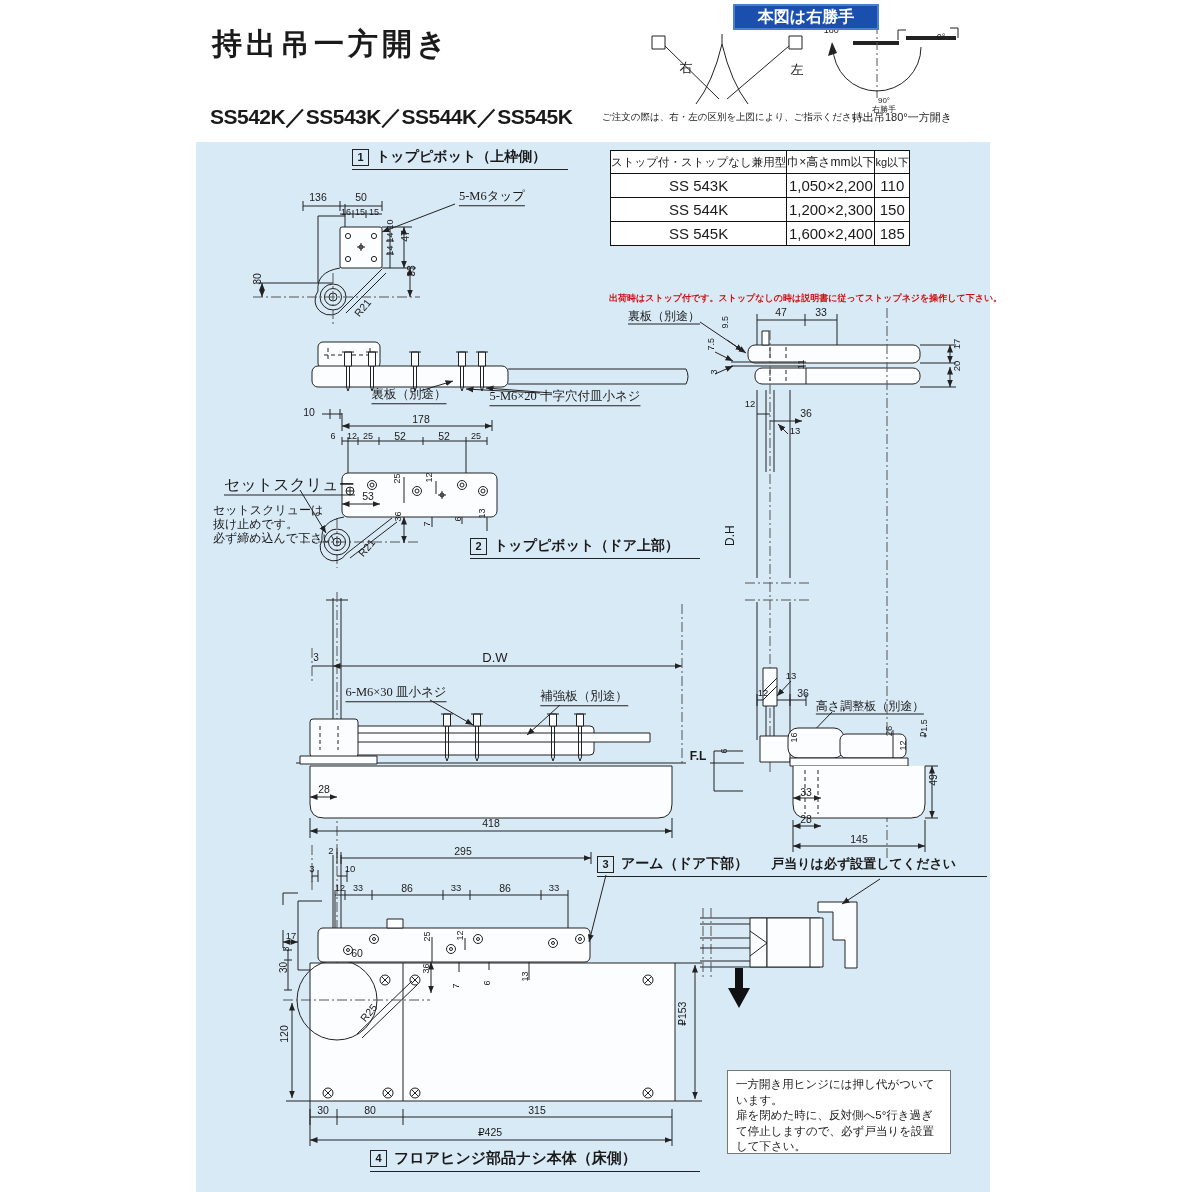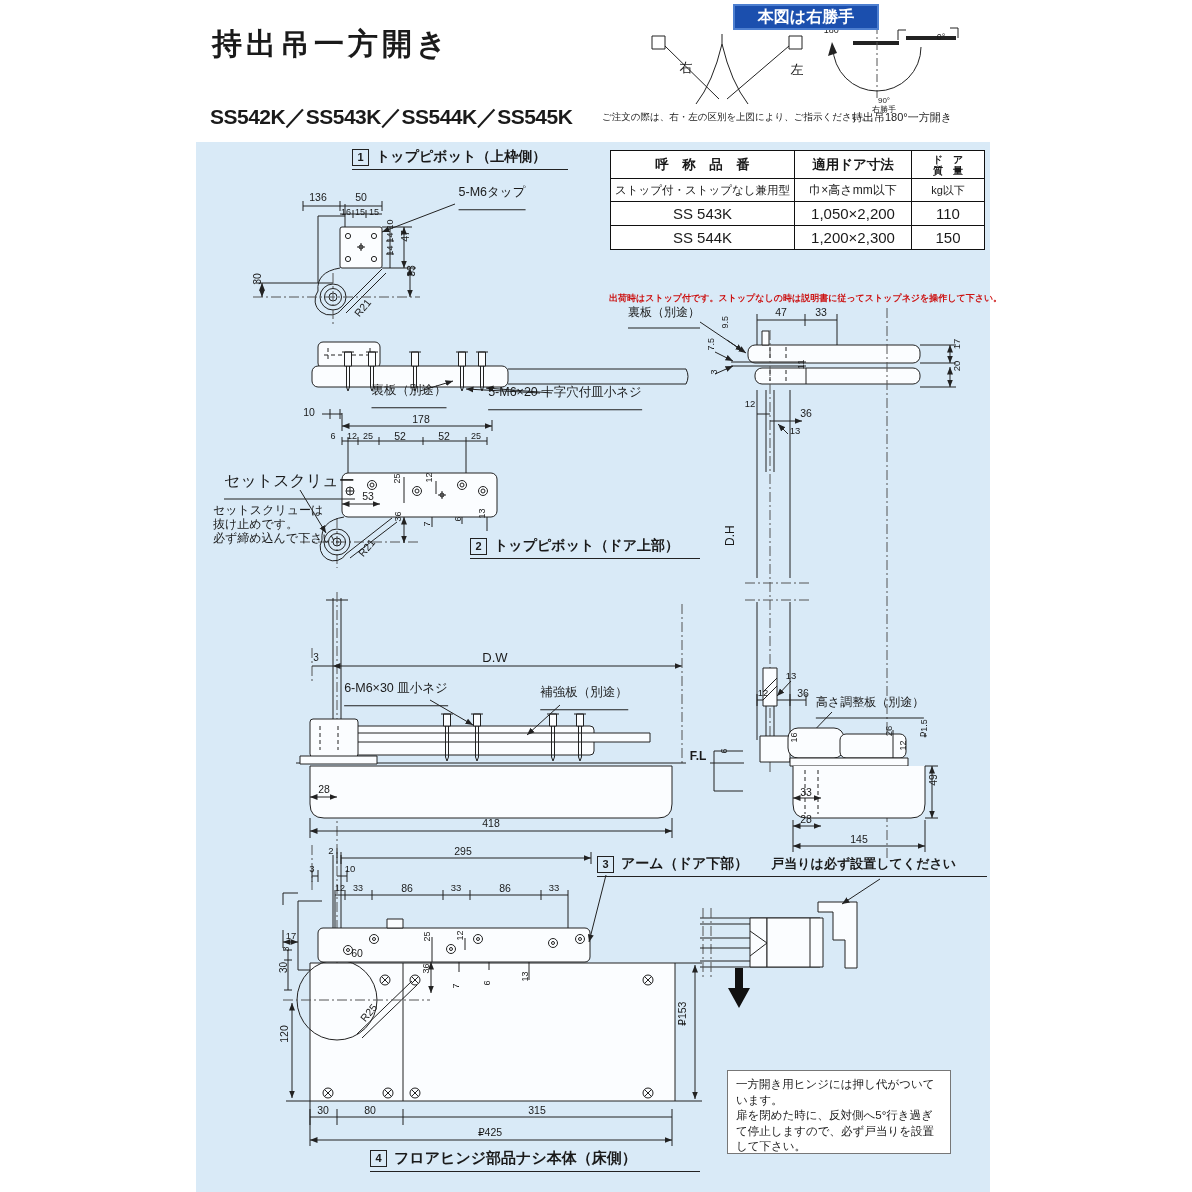--- a/index.html
+++ b/index.html
@@ -5,21 +5,21 @@
   :root{ --panel:#d9eaf7; --badge:#1b4fae; --red:#cc1111; --line:#222; }
   html,body{margin:0;padding:0;}
   body{
     width:1192px;height:1192px;position:relative;background:#fff;overflow:hidden;
     font-family:"Liberation Sans","DejaVu Sans",sans-serif;color:#1a1a1a;
   }
   .panel{position:absolute;left:196px;top:142px;width:794px;height:1050px;background:var(--panel);z-index:0;}
   svg.lw{position:absolute;left:0;top:0;z-index:1;}
   svg.lw *{vector-effect:non-scaling-stroke;}
   .lbl{position:absolute;z-index:3;white-space:nowrap;line-height:1;transform-origin:0 0;}
-  .u{border-bottom:1.2px solid #222;padding-bottom:10px;}
+  .u{border-bottom:1.2px solid #222;padding-bottom:2px;font-family:Liberation Serif, serif;}
   .b{font-weight:bold;}
   .red{color:var(--red);font-weight:bold;}
   .ti{letter-spacing:4px;}
   .md{letter-spacing:-0.5px;}
   .badge{
     position:absolute;left:733px;top:4px;width:146px;height:26px;z-index:4;
     background:var(--badge);border:2px solid #4d7fd0;box-sizing:border-box;
     color:#fff;font-weight:bold;font-size:16px;display:flex;align-items:center;justify-content:center;
   }
   table.spec{
@@ -448,42 +448,39 @@
       <path d="M880,879 L842,904" marker-end="url(#m)"></path>
       <path d="M606,875 L589,942" marker-end="url(#m)"></path>
     </g>
   </g>
 </svg>
 
 <div class="badge">本図は右勝手</div>
 
 <table class="spec">
   <tbody>
-      <tr class="h1">
-    <th style="width:183px">呼　称　品　番</th>
-    <th style="width:116px">適用ドア寸法</th>
-    <th style="width:72px" class="stack">
-      <div>ド　ア</div>
-      <div>質　量</div>
-    </th>
-  </tr>
   <tr class="h2">
     <th>ストップ付・ストップなし兼用型</th>
     <th>巾×高さmm以下</th>
     <th>kg以下</th>
   </tr>
   <tr class="dr">
     <td>SS 543K</td>
     <td>1,050×2,200</td>
     <td>110</td>
   </tr>
   <tr class="dr">
     <td>SS 544K</td>
     <td>1,200×2,300</td>
     <td>150</td>
+  </tr>
+  <tr class="dr">
+    <td>SS 545K</td>
+    <td>1,600×2,400</td>
+    <td>185</td>
   </tr>
 </tbody>
   </table>
 
 <div class="sec" style="left:352px;top:148px;width:216px">
   <span class="nbox">1</span>
   <span class="stx">トップピボット（上枠側）</span>
 </div>
 <div class="sec" style="left:470px;top:537px;width:230px">
   <span class="nbox">2</span>

